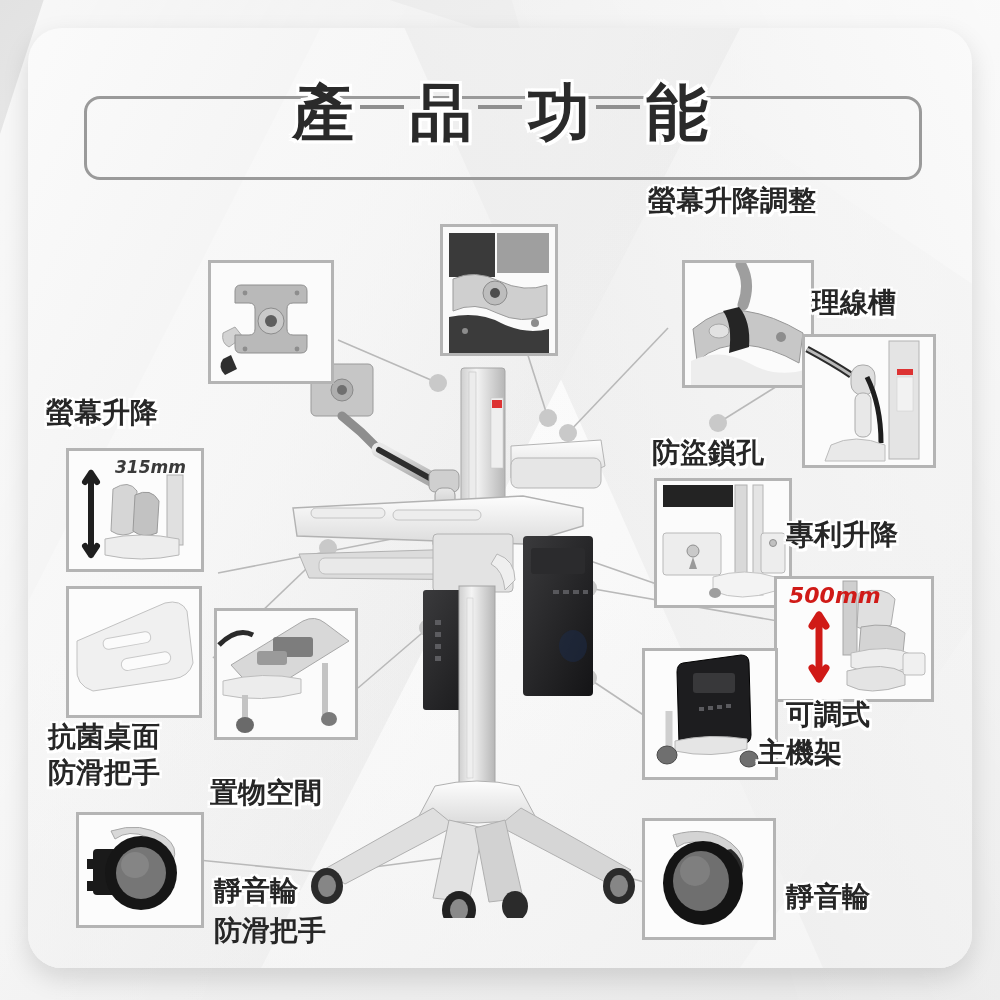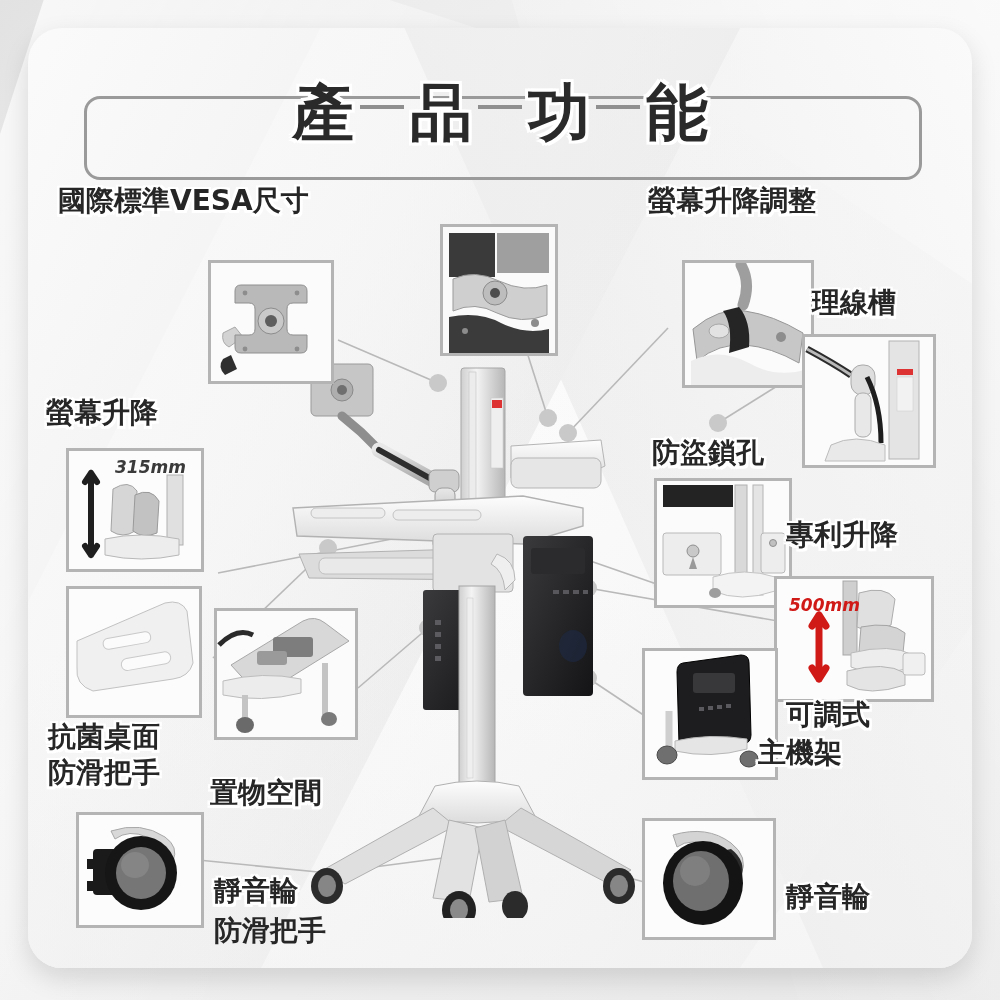--- a/index.html
+++ b/index.html
@@ -216,21 +216,20 @@
             <ellipse cx="44" cy="528" rx="9" ry="11" fill="#868686"></ellipse>
           <ellipse cx="336" cy="528" rx="16" ry="18" fill="#2b2b2b"></ellipse>
             <ellipse cx="336" cy="528" rx="9" ry="11" fill="#868686"></ellipse>
           <ellipse cx="176" cy="552" rx="17" ry="19" fill="#222"></ellipse>
             <ellipse cx="176" cy="552" rx="9" ry="11" fill="#8a8a8a"></ellipse>
           <ellipse cx="232" cy="548" rx="13" ry="15" fill="#2b2b2b"></ellipse>
         </g>
       </svg>
     </div>
 
-    <div class="cap sz28" style="left:30px;top:158px;">國際標準VESA尺寸</div>
 
     <div class="frame" style="left:180px;top:232px;width:120px;height:118px;">
       <svg class="ph" viewBox="0 0 120 118">
         <rect width="120" height="118" fill="#fbfbfb"></rect>
         <path d="M18 84 q-8 -4 -6 -14 l12 -6 8 10 z" fill="#d3d3d3" stroke="#a9a9a9"></path>
         <path d="M12 96 q-6 8 2 16 l12 -6 -6 -14 z" fill="#2f2f2f"></path>
         <path d="M30 22 h60 q6 0 6 6 v12 h-14 q-6 0 -6 6 v20 q0 6 6 6 h14 v12 q0 6 -6 6 h-60 q-6 0 -6 -6 v-12 h14 q6 0 6 -6 v-20 q0 -6 -6 -6 h-14 v-12 q0 -6 6 -6 z" fill="#b9b9b9" stroke="#8f8f8f"></path>
         <circle cx="60" cy="58" r="13" fill="#c9c9c9" stroke="#8c8c8c"></circle>
         <circle cx="60" cy="58" r="6" fill="#5e5e5e"></circle>
         <g fill="#8d8d8d">
@@ -347,21 +346,21 @@
       <svg class="ph" viewBox="0 0 154 120">
         <rect width="154" height="120" fill="#fcfcfc"></rect>
         <rect x="66" y="2" width="14" height="74" fill="#cfcfcf" stroke="#a7a7a7"></rect>
         <path d="M82 14 q26 -8 36 6 l-4 26 q-20 10 -34 2 z" fill="#e0e0e0" stroke="#adadad"></path>
         <path d="M84 48 q30 -6 44 6 l-2 20 q-24 8 -44 -2 z" fill="#d4d4d4" stroke="#a5a5a5"></path>
         <path d="M74 74 q40 -10 62 2 l0 12 q-38 12 -62 0 z" fill="#ededed" stroke="#bababa"></path>
         <path d="M70 92 q38 -10 58 2 l0 12 q-36 12 -58 0 z" fill="#e4e4e4" stroke="#b5b5b5"></path>
         <rect x="126" y="74" width="22" height="22" rx="3" fill="#f0f0f0" stroke="#bcbcbc"></rect>
         <path d="M42 36 V100 M42 36 l-7 11 M42 36 l7 11 M42 100 l-7 -11 M42 100 l7 -11" stroke="#d01a17" stroke-width="7" fill="none" stroke-linecap="round"></path>
       </svg>
-      <div class="red" style="left:12px;top:16px;font-size:17px;">500mm</div>
+      <div class="red" style="left:12px;top:4px;font-size:22px;">500mm</div>
     </div>
 
     <div class="frame" style="left:614px;top:620px;width:130px;height:126px;">
       <svg class="ph" viewBox="0 0 130 126">
         <rect width="130" height="126" fill="#fcfcfc"></rect>
         <path d="M38 12 L96 4 q8 0 8 8 l2 72 q0 8 -8 9 l-56 8 q-8 0 -8 -8 l-2 -72 q0 -8 6 -9 z" fill="#1d1d1f" stroke="#000"></path>
         <rect x="48" y="22" width="42" height="20" rx="3" fill="#38383a"></rect>
         <g fill="#5a5a5e">
           <rect x="54" y="56" width="5" height="4"></rect>
             <rect x="63" y="55" width="5" height="4"></rect>

